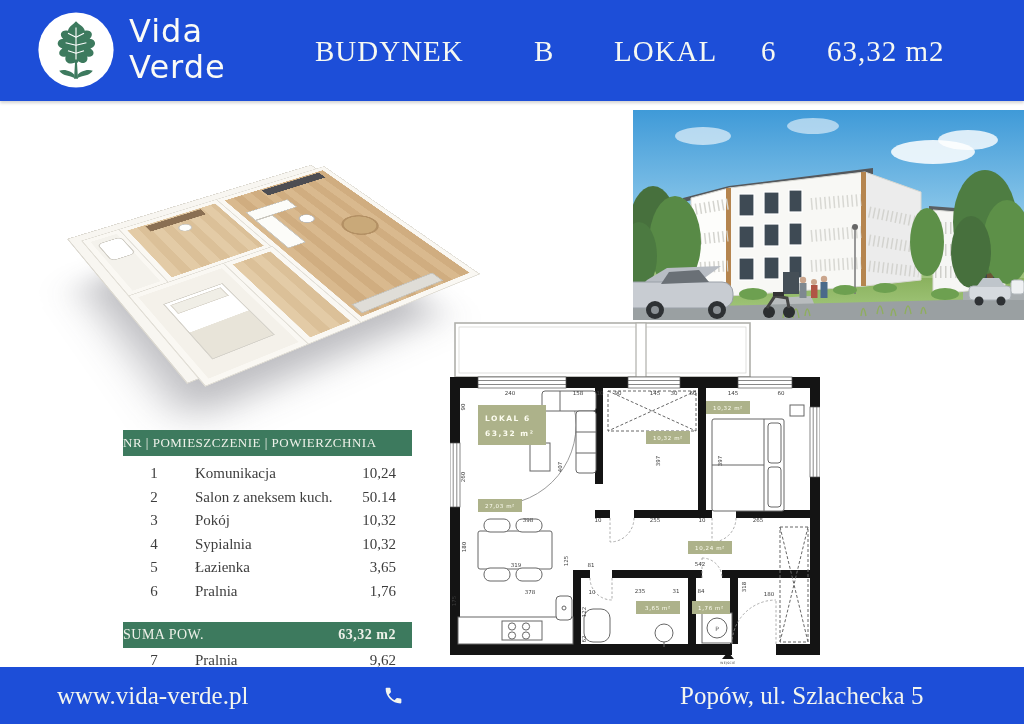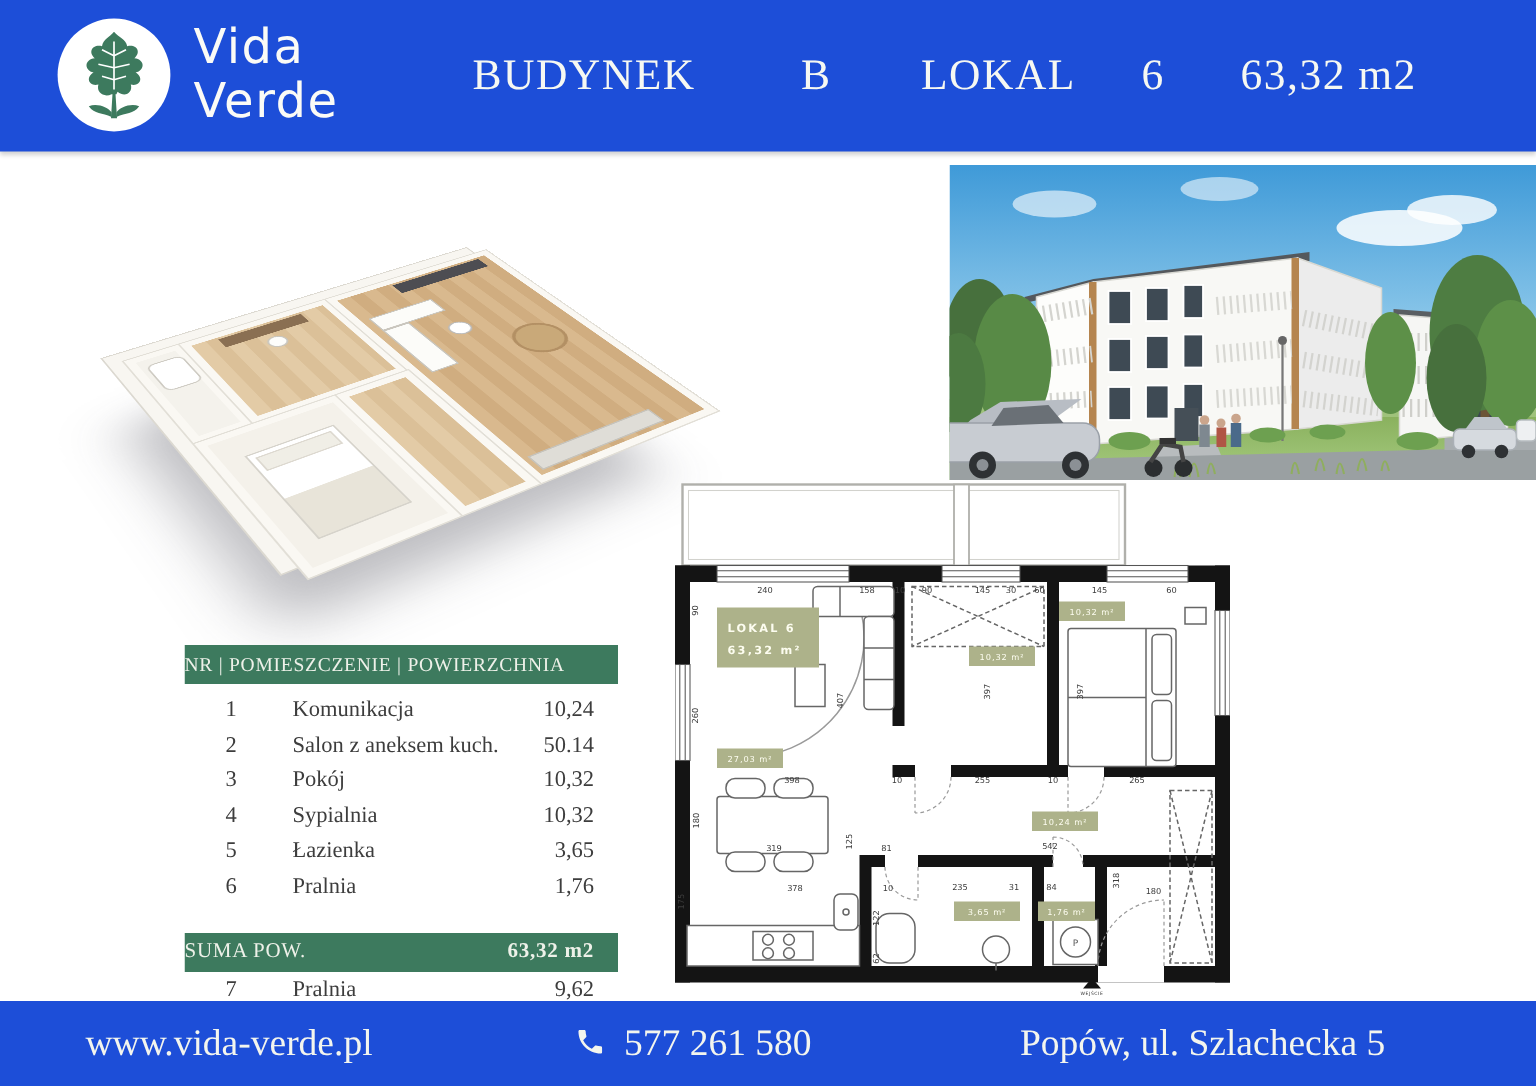--- a/index.html
+++ b/index.html
@@ -456,17 +456,17 @@
     <span class="vl">9,62</span>
   </div>
 </div>
 
 <div id="level">poziom 1</div>
 
 <div class="bar" id="botbar">
   <span class="foot-item" id="foot-web">www.vida-verde.pl</span>
   <span class="foot-item" id="foot-phone"><svg id="phone-icon" viewBox="0 0 24 24">
           <path fill="#f3f5ee" d="M6.62 10.79c1.44 2.83 3.76 5.14 6.59 6.59l2.2-2.2c.27-.27.67-.36 1.02-.24 1.12.37 2.33.57 3.57.57.55 0 1 .45 1 1V20c0 .55-.45 1-1 1-9.39 0-17-7.61-17-17 0-.55.45-1 1-1h3.5c.55 0 1 .45 1 1 0 1.25.2 2.45.57 3.57.11.35.03.74-.25 1.02l-2.2 2.2z"></path>
-        </svg><span>577 261 580</span></span>
+        </svg></span>
   <span class="foot-item" id="foot-addr">Popów, ul. Szlachecka 5</span>
 </div>
 
 </div>
 
 </body></html>

